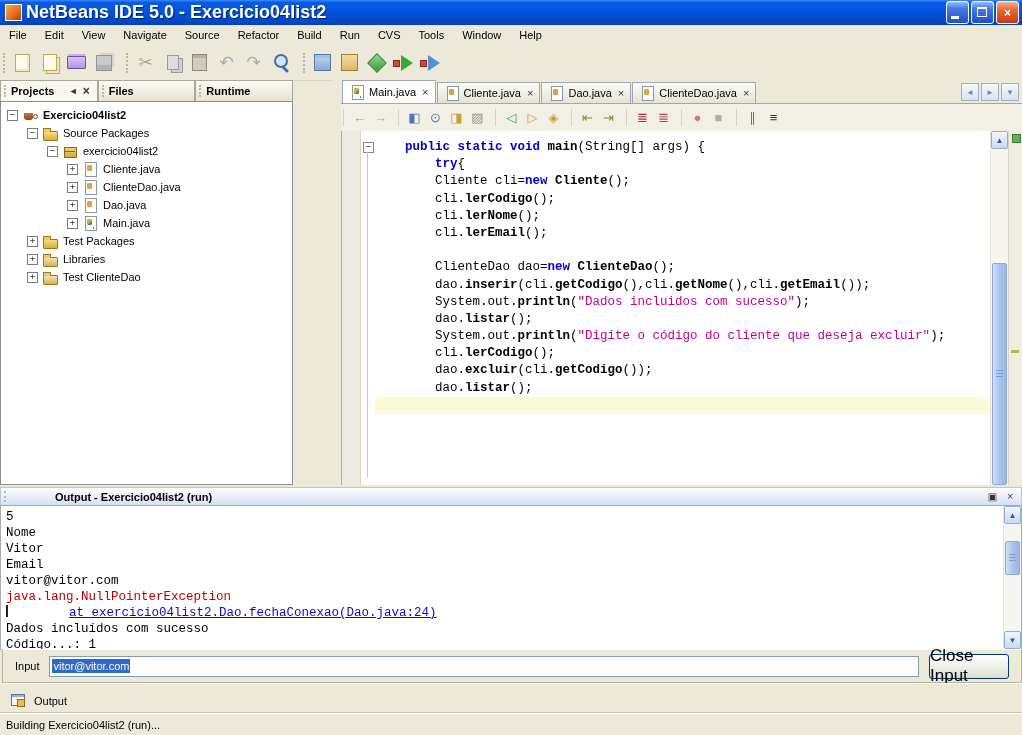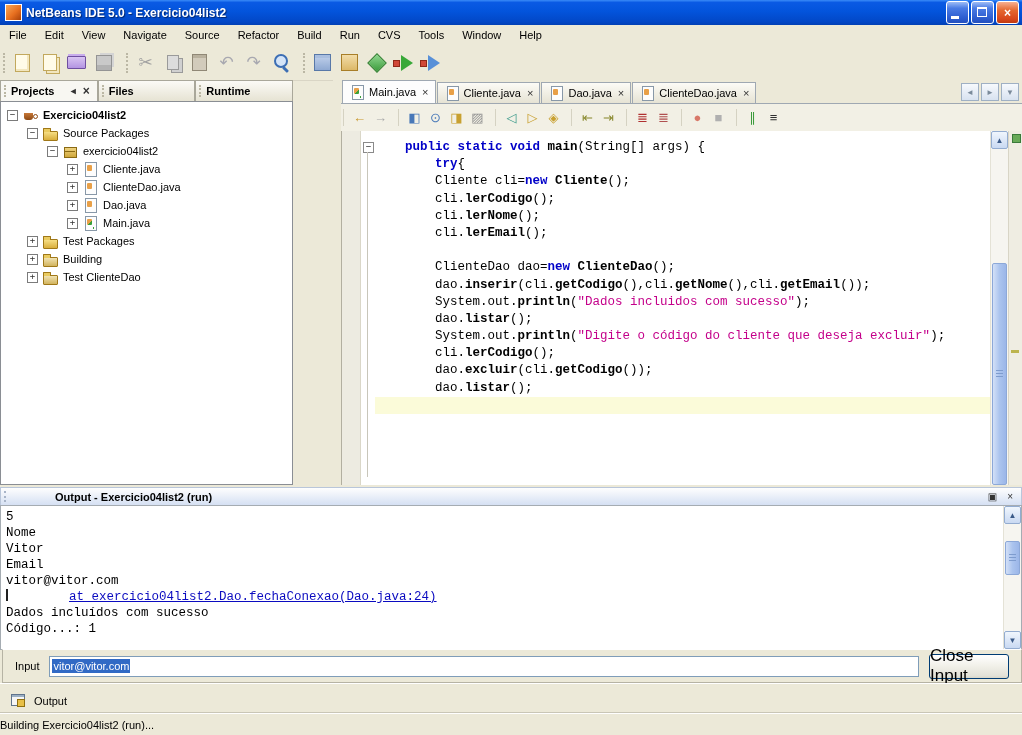--- a/index.html
+++ b/index.html
@@ -4,21 +4,21 @@
 <style>
   html,body{margin:0;padding:0;}
   body{width:1022px;height:735px;font-family:"Liberation Sans",sans-serif;font-size:11px;color:#000;}
   #app{position:relative;width:1022px;height:735px;background:#ECE9D8;overflow:hidden;}
 
   
   .titlebar{position:absolute;top:0;left:0;right:0;height:25px;display:flex;align-items:center;padding:0 3px;
     background:linear-gradient(180deg,#3A8BF8 0%,#0A5AE4 10%,#0354DC 45%,#0247C6 88%,#0240B4 100%);}
   .tb-icon{width:15px;height:15px;margin:0 4px 0 2px;flex:none;border:1px solid #FFF;
     background:linear-gradient(135deg,#F8A858 0%,#E87020 55%,#A84008 100%);}
-  .tb-title{color:#FFF;font-weight:bold;font-size:12px;text-shadow:1px 1px 1px #00256E;flex:1;white-space:nowrap;}
+  .tb-title{color:#FFF;font-weight:bold;font-size:18px;text-shadow:1px 1px 1px #00256E;flex:1;white-space:nowrap;}
   .win-btn{width:21px;height:21px;margin-left:2px;border:1px solid #FFF;border-radius:3px;flex:none;
     display:flex;align-items:center;justify-content:center;color:#FFF;font-size:12px;font-weight:bold;
     background:linear-gradient(180deg,#9DBCF6 0%,#4A7BE4 30%,#2E5ED0 75%,#2450BE 100%);position:relative;}
   .win-btn.close{background:linear-gradient(180deg,#F6B092 0%,#E4672F 40%,#D8481C 80%,#C03A10 100%);}
   .glyph-min{position:absolute;bottom:4px;left:4px;width:8px;height:3px;background:#FFF;}
   .glyph-restore{position:absolute;top:5px;left:5px;width:8px;height:7px;border:1px solid #FFF;border-top-width:2px;background:transparent;}
 
   
   .menubar{position:absolute;top:25px;left:0;right:0;height:20px;background:#ECE9D8;display:flex;align-items:center;border-bottom:1px solid #F6F4EC;}
   .menu-item{padding:3px 9px;cursor:default;}
@@ -120,21 +120,21 @@
   .caret{display:inline-block;width:2px;height:12px;background:#202020;margin-right:1px;vertical-align:-1px;}
   .inputrow{position:absolute;left:2px;right:0;bottom:0;height:32px;display:flex;align-items:center;gap:10px;padding:0 12px;background:#ECE9D8;border:1px solid #B6B3A4;border-top:1px solid #FFF;}
   .input-label{flex:none;}
   .textbox{flex:1;height:19px;background:#FFF;border:1px solid #7F9DB9;display:flex;align-items:center;padding:0 2px;font-size:11px;}
   .sel-text{background:#316AC5;color:#FFF;padding:1px 1px;}
   .xp-btn{flex:none;width:78px;height:23px;border:1px solid #003C74;border-radius:3px;background:linear-gradient(#FFFFFF,#F2F1EA 45%,#E3E2D8 90%,#D8D6C8);display:flex;align-items:center;justify-content:center;font-size:17px;}
 
   
   .bottombar{position:absolute;top:683px;left:0;right:0;height:29px;background:#ECE9D8;border-top:1px solid #FFF;display:flex;align-items:center;padding-left:8px;}
   .btab{display:flex;align-items:flex-end;gap:8px;padding:2px 8px 2px 2px;}
-  .statusbar{position:absolute;top:712px;left:0;right:0;height:23px;background:#ECE9D8;border-top:1px solid #C9C6B6;box-shadow:inset 0 1px 0 #FFF;display:flex;align-items:center;}
+  .statusbar{position:absolute;top:712px;left:0;right:0;height:23px;background:#ECE9D8;border-top:1px solid #C9C6B6;box-shadow:inset 0 1px 0 #FFF;display:flex;align-items:center;padding-left:6px;}
 </style>
 </head>
 <body>
 
 <div id="app">
 
   <div class="titlebar">
     <div class="tb-icon"></div>
     <div class="tb-title">NetBeans IDE 5.0 - Exercicio04list2</div>
     <div class="win-btn">
@@ -238,21 +238,21 @@
           <span class="tree-label">Main.java</span>
         </div>
         <div class="tree-row" style="padding-left: 26px;">
           <span class="exp">+</span>
           <span class="t-icon ti-folder"></span>
           <span class="tree-label">Test Packages</span>
         </div>
         <div class="tree-row" style="padding-left: 26px;">
           <span class="exp">+</span>
           <span class="t-icon ti-libraries-folder"></span>
-          <span class="tree-label">Building</span>
+          <span class="tree-label">Libraries</span>
         </div>
         <div class="tree-row" style="padding-left: 26px;">
           <span class="exp">+</span>
           <span class="t-icon ti-libraries-folder"></span>
           <span class="tree-label">Test ClienteDao</span>
         </div>
       </div>
   </div>
 
   <div class="vsplit"></div>
@@ -363,20 +363,21 @@
     <span class="hbtn">▣</span>
         <span class="hbtn">×</span>
       </div>
     <div class="outbody">
       <div class="outtext">
           <div class="out-line"><span>5</span></div>
           <div class="out-line"><span>Nome</span></div>
           <div class="out-line"><span>Vitor</span></div>
           <div class="out-line"><span>Email</span></div>
           <div class="out-line"><span>vitor@vitor.com</span></div>
+          <div class="out-line"><span class="err">java.lang.NullPointerException</span></div>
           <div class="out-line"><span class="caret"></span><span>        </span><span class="lnk">at exercicio04list2.Dao.fechaConexao(Dao.java:24)</span></div>
           <div class="out-line"><span>Dados incluídos com sucesso</span></div>
           <div class="out-line"><span>Código...: 1</span></div>
         </div>
       <div class="vscroll">
         <div class="sb-btn">▲</div>
         <div class="sb-track">
           <div class="sb-thumb" style="top:16%;height:30%;">
               <span class="thumb-grip"></span>
             </div>

